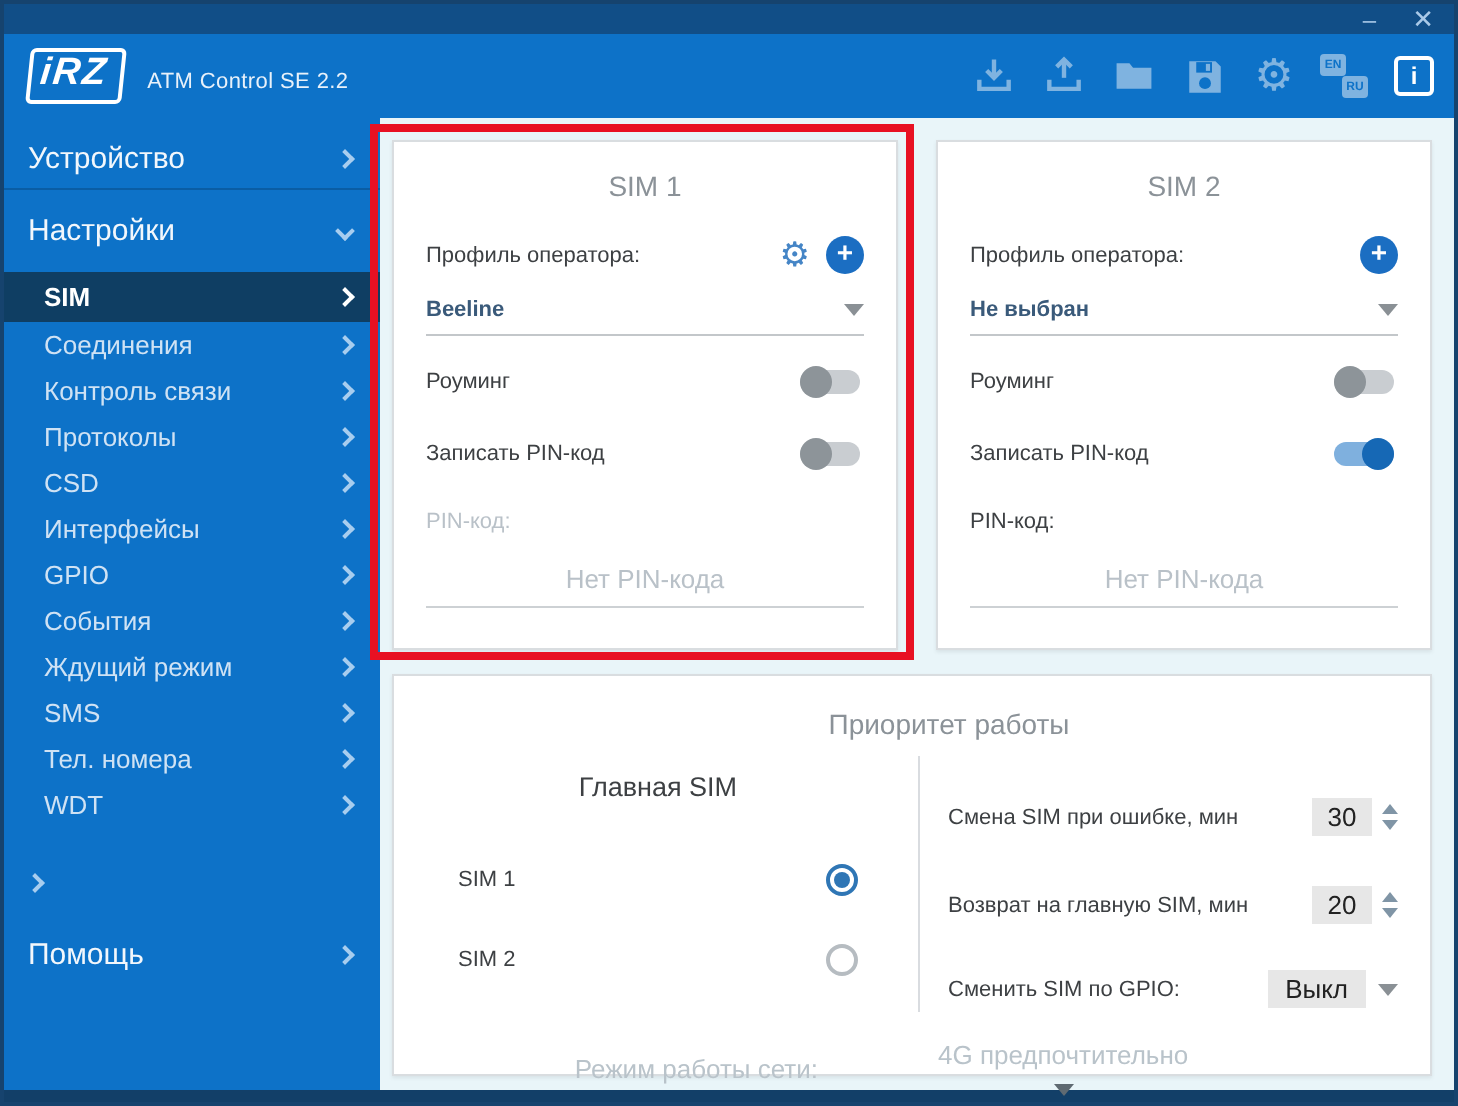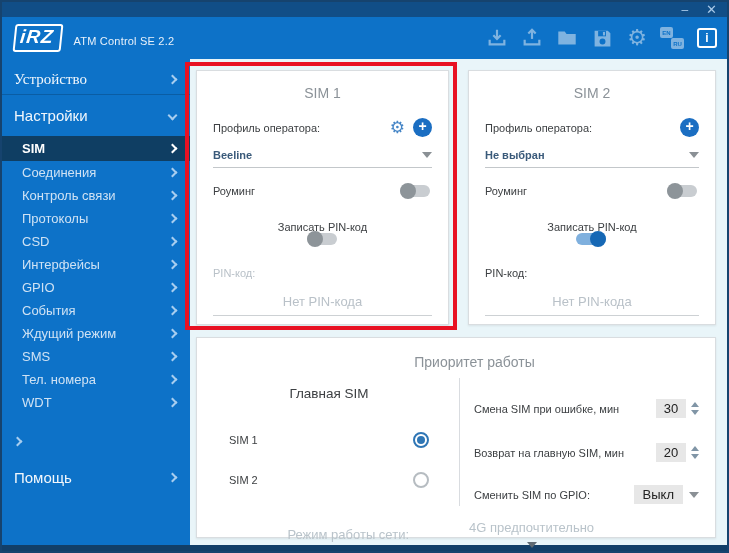--- a/index.html
+++ b/index.html
@@ -24,21 +24,21 @@
   .lang-box { position:absolute; width:13px; height:11px; background:#7fb3e0; border-radius:2px; color:#0d72c8; font-size:6px; font-weight:bold; display:flex; align-items:center; justify-content:center; }
   .lang-box.en { left:0; top:0; }
   .lang-box.ru { right:0; bottom:0; }
   .info-ic { width:20px; height:20px; border:2px solid #fff; border-radius:3px; color:#fff; font-weight:bold; font-size:12px; display:flex; align-items:center; justify-content:center; }
 
   
   .main { flex:1; display:flex; min-height:0; }
   .sidebar { width:188px; background:#0d72c8; flex:none; padding-top:5px; }
   .nav-item { display:flex; align-items:center; justify-content:space-between; padding:0 14px 0 12px; color:#f2f7fc; cursor:default; }
   .nav-top { height:31px; font-size:15px; }
-  .nav-top.divided { border-bottom:1px solid rgba(0,0,0,0.18);font-family:Liberation Serif, serif; }
+  .nav-top.divided { border-bottom:1px solid rgba(0,0,0,0.18); }
   .nav-sub { height:23px; font-size:13px; color:#cfe2f4; padding-left:20px; }
   .nav-sub.selected { background:#0f3e63; color:#fff; font-weight:bold; height:25px;gap:16px; }
   .gap-s { height:5px; }
   .gap-m { height:12px; }
   .chev { width:7px; height:7px; border-right:2px solid #a7cdef; border-bottom:2px solid #a7cdef; transform:rotate(-45deg); flex:none; }
   .chev.down { transform:rotate(45deg); }
   .chev.white { border-color:#fff; border-width:2px; }
 
   .content { flex:1; position:relative; background:#e9f5f9; }
   .card { position:absolute; background:#fff; border:1px solid #d9dde0; box-shadow:0 1px 2px rgba(0,0,0,0.08); }
@@ -51,21 +51,21 @@
   .op-row { margin-top:17px; }
   .lbl { font-size:11px; color:#3d4043; }
   .lbl.dis { color:#b9c1c8; }
   .ic-group { display:flex; align-items:center; gap:8px; }
   .gear-sm { color:#4585c6; font-size:17px; line-height:17px; }
   .plus-ic { width:19px; height:19px; border-radius:50%; background:#1b6ec2; color:#fff; font-size:14px; line-height:17px; text-align:center; font-weight:bold; }
   .select-row { margin-top:12px; padding-bottom:6px; border-bottom:1px solid #c3c7ca; }
   .select-val { font-size:11px; font-weight:bold; color:#3a5a7a; }
   .tri-down { width:0; height:0; border-left:5px solid transparent; border-right:5px solid transparent; border-top:6px solid #8a9095; }
   .toggle-row1 { margin-top:17px; }
-  .toggle-row2 { margin-top:24px;flex-direction:column; }
+  .toggle-row2 { margin-top:24px; }
   .toggle { width:30px; height:12px; border-radius:6px; background:#c9cdd1; position:relative; flex:none; margin-right:2px; }
   .toggle .knob { width:16px; height:16px; border-radius:50%; background:#8d9499; position:absolute; left:0; top:-2px; }
   .toggle.on { background:#7fb0de; }
   .toggle.on .knob { background:#1668b5; left:auto; right:0; }
   .pin-lbl { margin-top:22px; }
   .pin-input { margin-top:15px; text-align:center; font-size:13px; color:#b9c1c8; padding-bottom:6px; border-bottom:1px solid #cdd1d4; }
 
   
   .hl-rect { position:absolute; left:-5px; top:3px; width:272px; height:268px; border:4px solid #e81123; z-index:5; }
 

